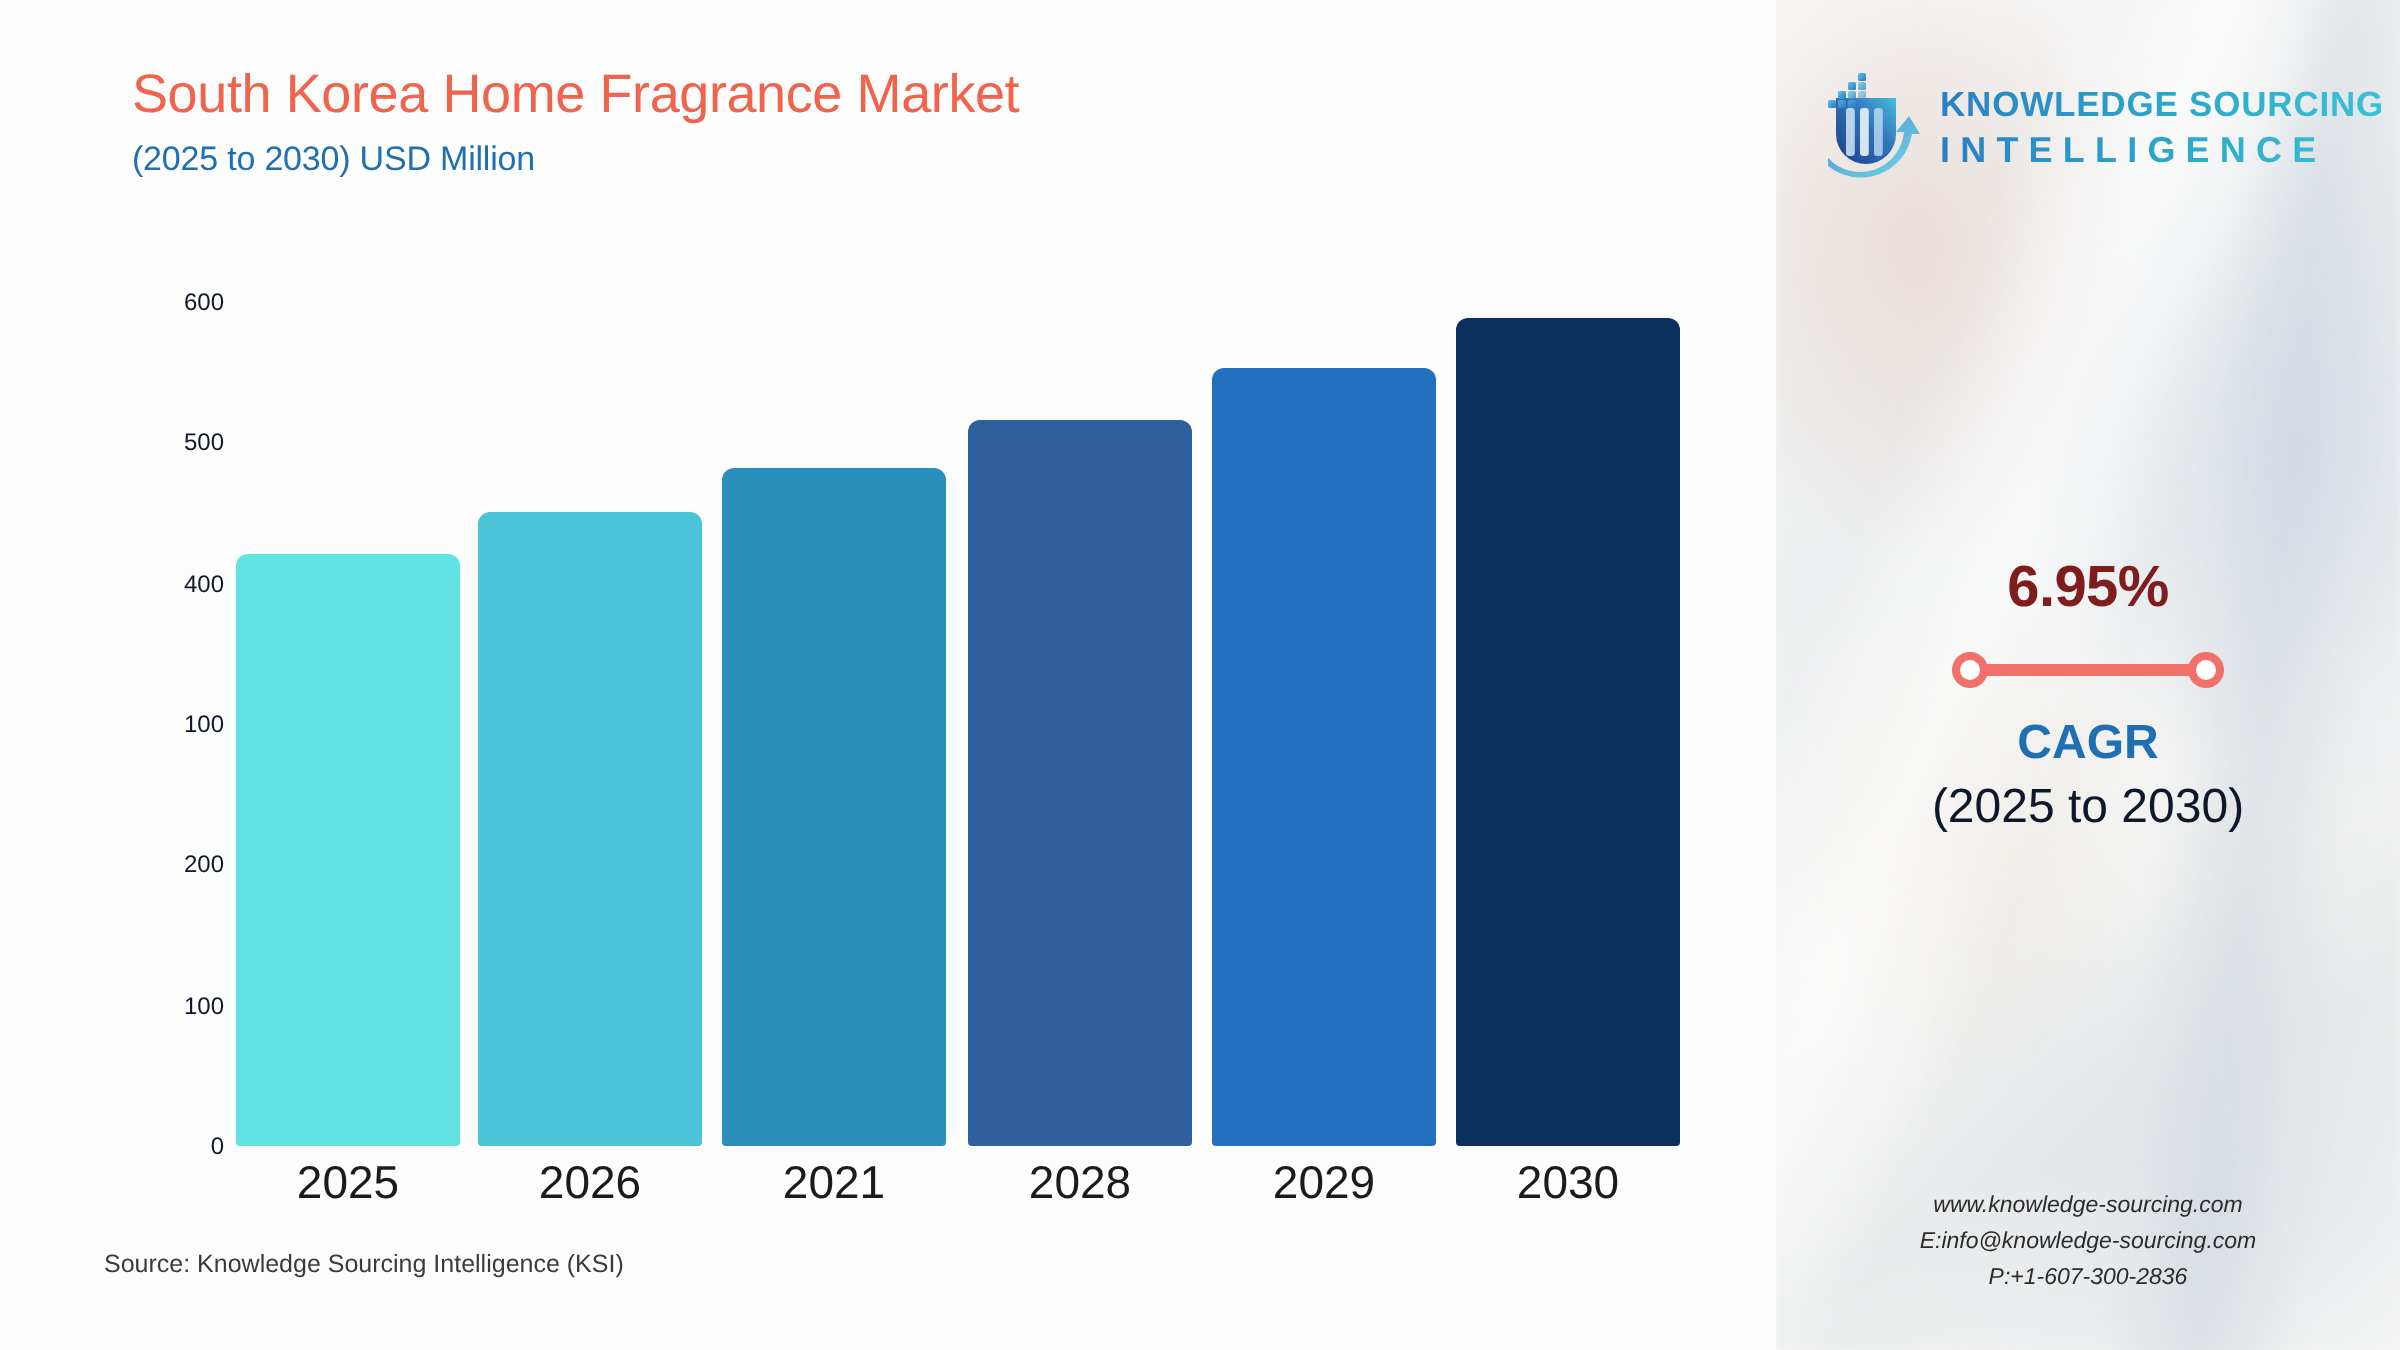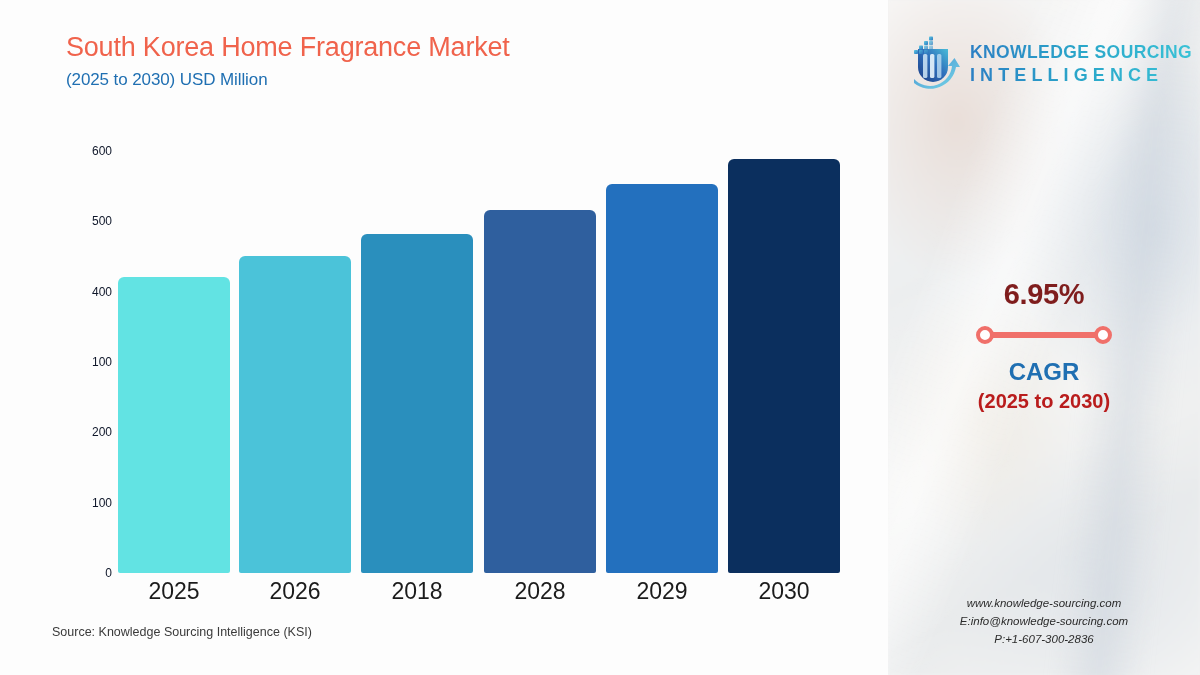--- a/index.html
+++ b/index.html
@@ -254,23 +254,23 @@
   #cagr-label {
     margin-top: 14px;
     font-size: 24px;
     font-weight: bold;
     color: #1f6fb2;
     text-align: center;
   }
 
   #cagr-period {
     margin-top: 4px;
-    font-size: 20px;
-    font-weight: bold;
-    color: #b91c1c;
+    font-size: 24px;
+    font-weight: normal;
+    color: #0f172a;
   }
 
   
   #contact {
     position: absolute;
     left: 0;
     top: 595px;
     width: 312px;
     text-align: center;
     font-size: 11.5px;
@@ -310,21 +310,21 @@
           <div class="bar-label">2025</div>
         </div>
 
         <div class="bar-group" style="left:121px;width:112px">
           <div class="bar" id="bar-1" title="2026: 451" style="height: 317.203px; top: 255.797px; background: rgb(75, 195, 217);"></div>
           <div class="bar-label">2026</div>
         </div>
 
         <div class="bar-group" style="left:243px;width:112px">
           <div class="bar" id="bar-2" title="2027: 482" style="height: 339.007px; top: 233.993px; background: rgb(42, 143, 189);"></div>
-          <div class="bar-label">2018</div>
+          <div class="bar-label">2021</div>
         </div>
 
         <div class="bar-group" style="left:366px;width:112px">
           <div class="bar" id="bar-3" title="2028: 516" style="height: 362.92px; top: 210.08px; background: rgb(47, 95, 158);"></div>
           <div class="bar-label">2028</div>
         </div>
 
         <div class="bar-group" style="left:488px;width:112px">
           <div class="bar" id="bar-4" title="2029: 553" style="height: 388.943px; top: 184.057px; background: rgb(35, 112, 190);"></div>
           <div class="bar-label">2029</div>

